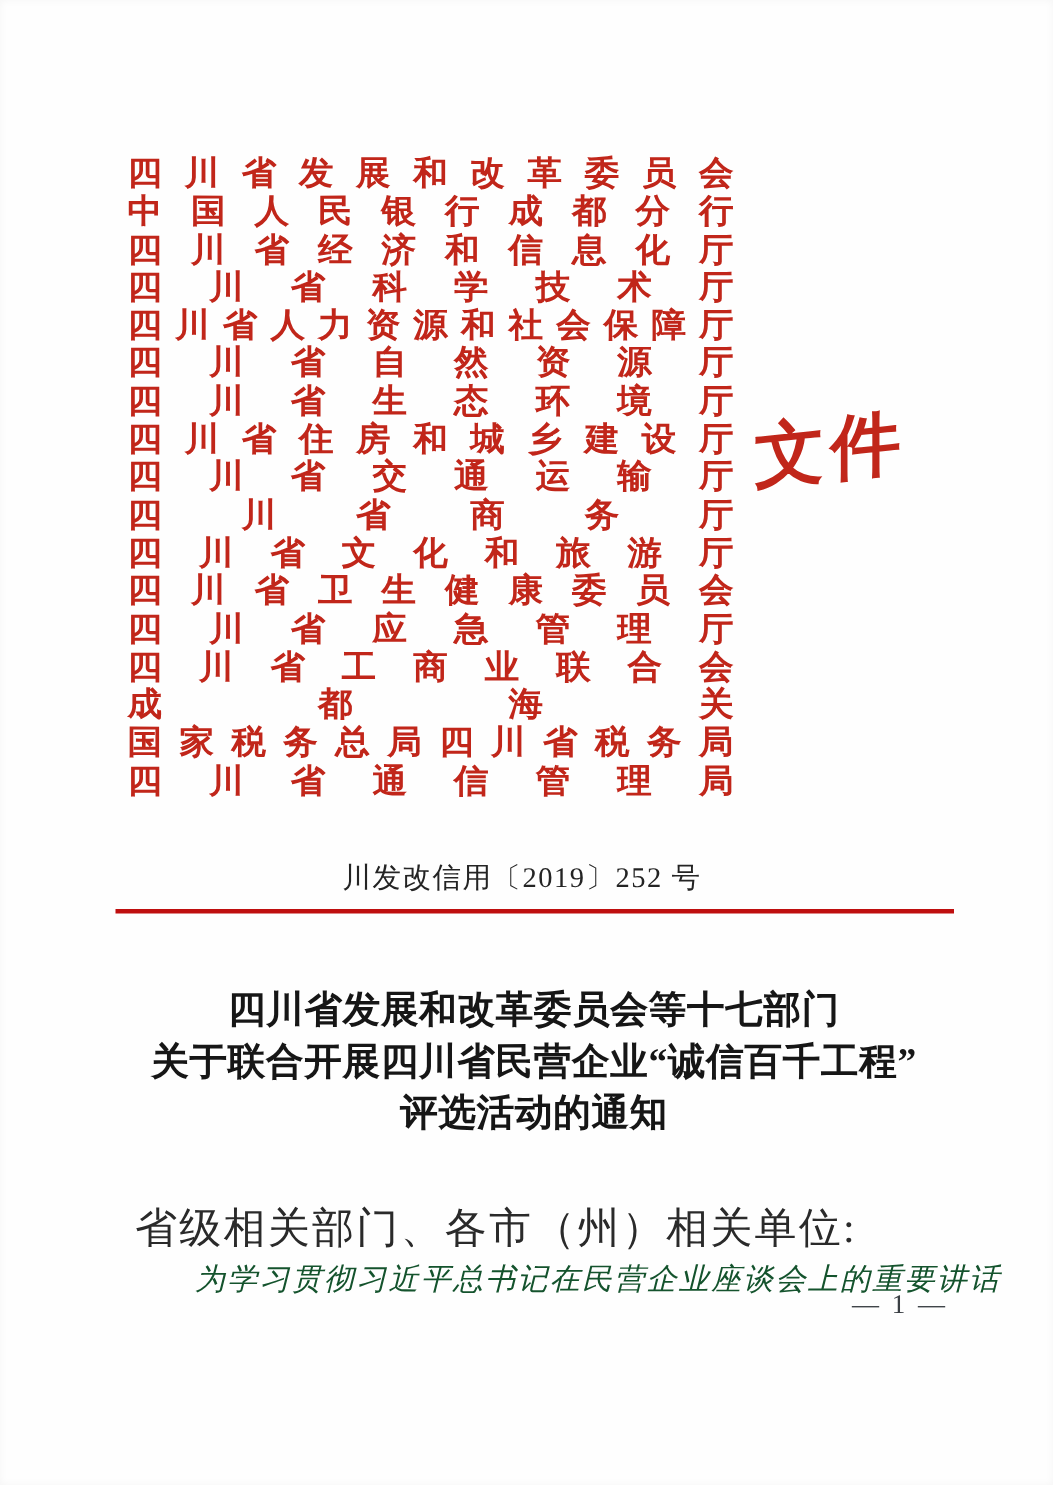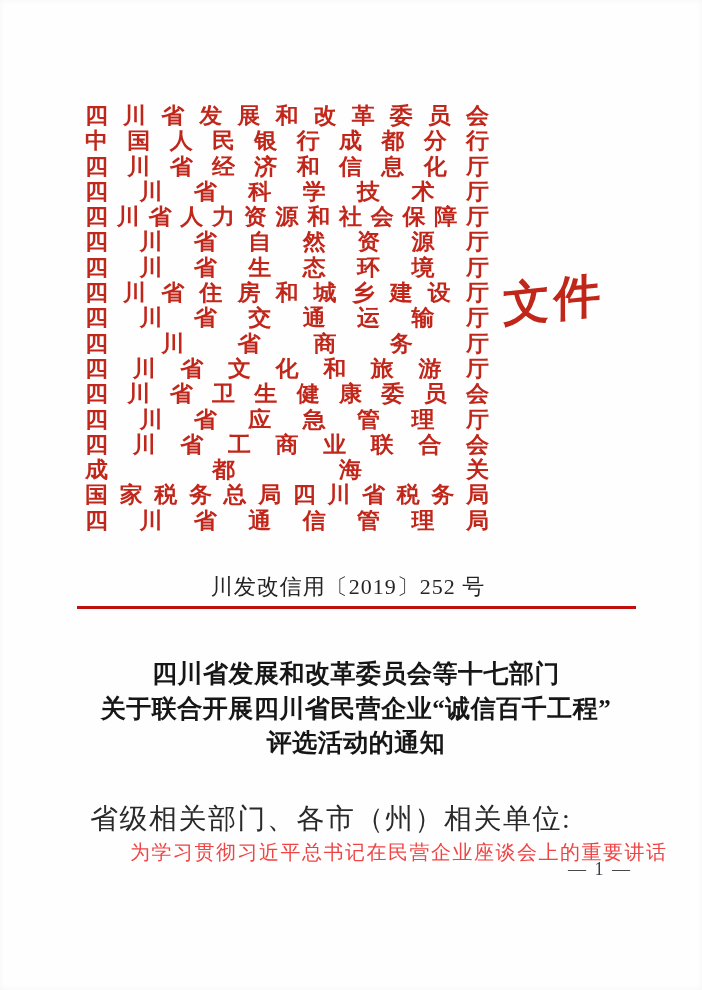--- a/index.html
+++ b/index.html
@@ -55,21 +55,21 @@
     white-space: nowrap;
   }
 
   
   .doc-number {
     position: absolute;
     left: 0;
     top: 572px;
     width: 696px;
     text-align: center;
-    font-size: 22px;
+    font-size: 19px;
     color: #242424;
     letter-spacing: 1px;
   }
 
   
   .red-line {
     position: absolute;
     left: 77px;
     top: 606px;
     width: 559px;
@@ -102,23 +102,24 @@
     font-size: 28px;
     color: #2a2a2a;
     letter-spacing: 1.5px;
     white-space: nowrap;
   }
   .paragraph {
     position: absolute;
     left: 130px;
     top: 839px;
     font-size: 20px;
-    color: #ef4444;
+    color: #14532d;
     letter-spacing: 1.5px;
     white-space: nowrap;
+    font-style: italic;
   }
 
   
   .page-number {
     position: absolute;
     left: 540px;
     top: 859px;
     width: 120px;
     text-align: center;
     font-size: 18px;

